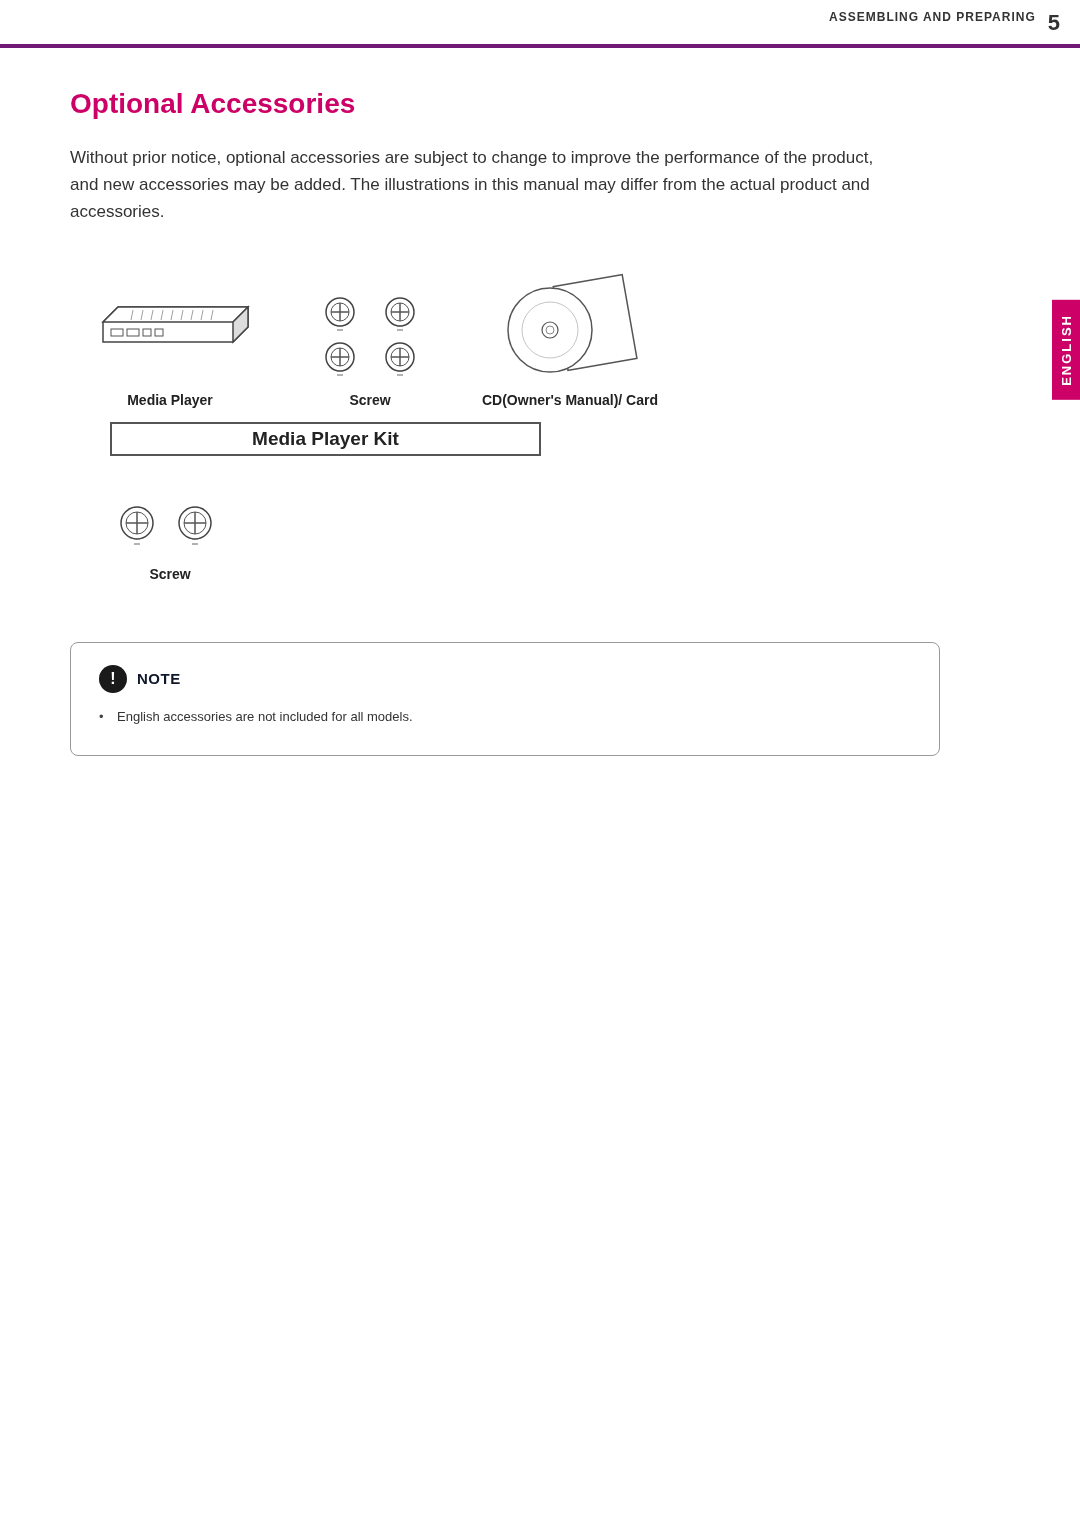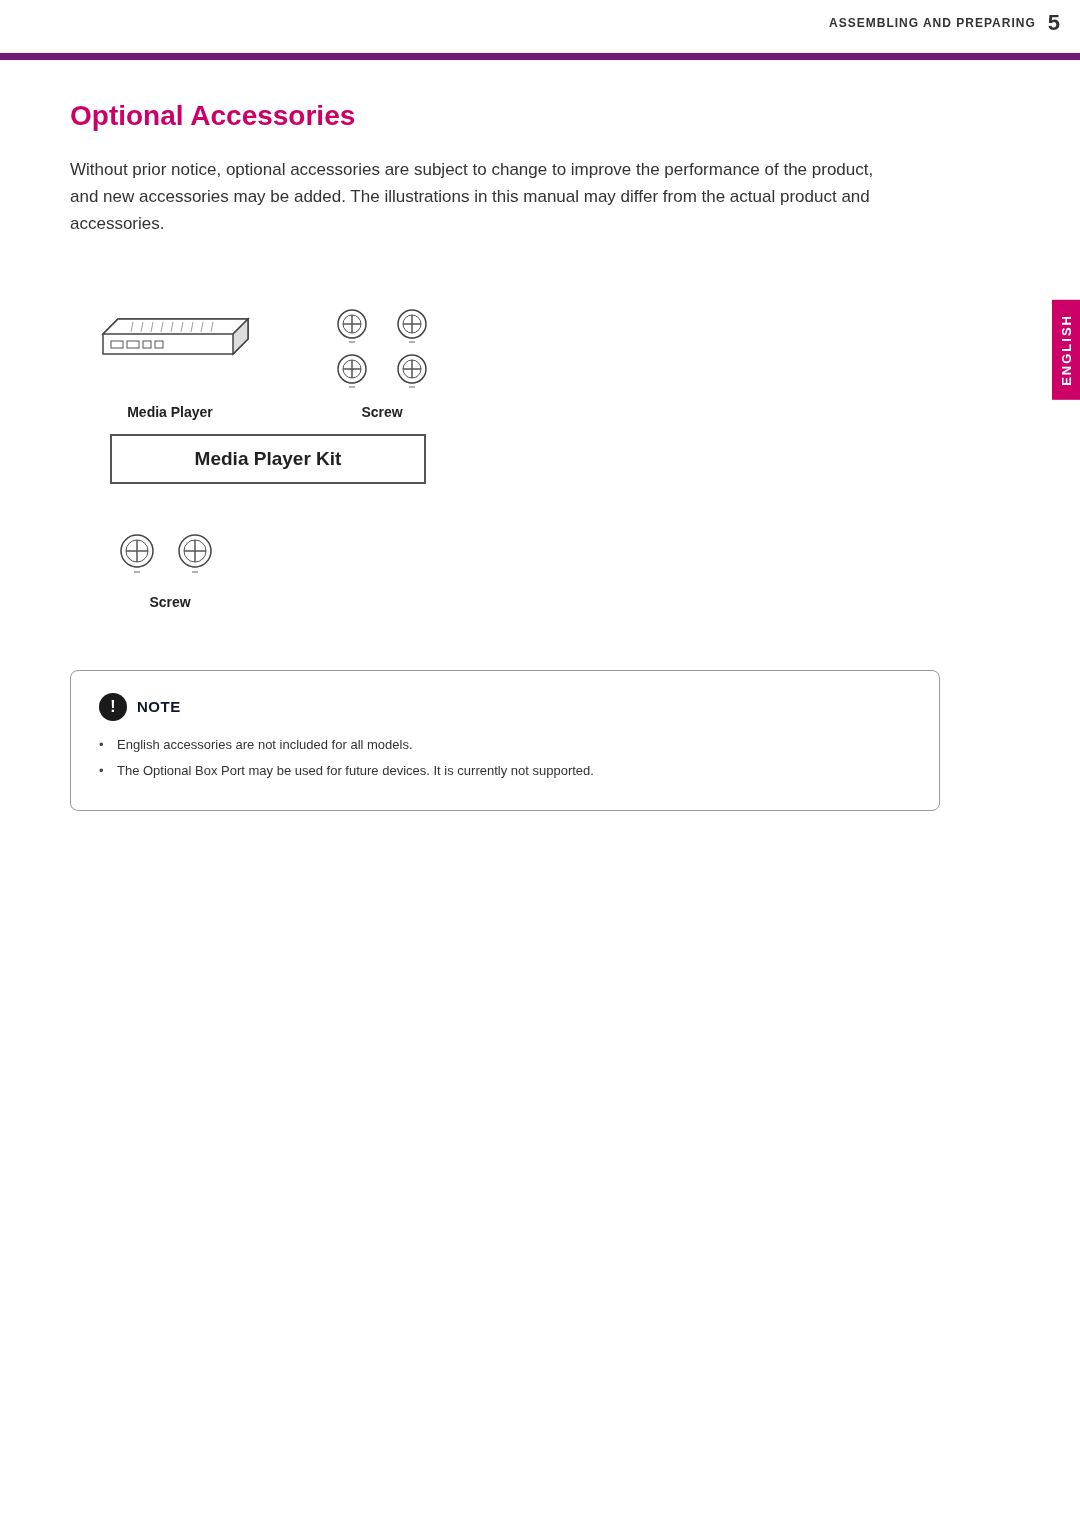--- a/index.html
+++ b/index.html
@@ -10,25 +10,25 @@
       background: #ffffff;
       font-family: Arial, Helvetica, sans-serif;
       font-size: 15px;
       color: #222;
       position: relative;
     }
 
     
     .top-bar {
       width: 100%;
-      border-bottom: 7px solid #701a75;
+      border-bottom: 4px solid #701a75;
       display: flex;
       justify-content: flex-end;
-      align-items: center;
-      padding: 10px 20px 17px 20px;
+      align-items: flex-start;
+      padding: 10px 20px 8px 20px;
     }
     .top-bar-text {
       font-size: 12px;
       font-weight: bold;
       letter-spacing: 1px;
       color: #333;
       text-transform: uppercase;
     }
     .top-bar-number {
       font-size: 22px;
@@ -76,21 +76,21 @@
     }
 
     
     .kit-section {
       margin-bottom: 30px;
     }
 
     .items-row {
       display: flex;
       align-items: flex-end;
-      gap: 12px;
+      gap: 0;
       margin-bottom: 14px;
     }
 
     .item-col {
       display: flex;
       flex-direction: column;
       align-items: center;
       min-width: 200px;
     }
 
@@ -104,22 +104,22 @@
     .item-label {
       font-size: 14px;
       font-weight: bold;
       color: #222;
       text-align: center;
     }
 
     
     .kit-box {
       border: 2px solid #555;
-      padding: 12px 0;
-      width: 316px;
+      padding: 4px 0;
+      width: 431px;
       text-align: center;
       font-size: 19px;
       font-weight: bold;
       color: #222;
       margin-bottom: 40px;
       margin-left: 40px;
     }
 
     
     .note-section {
@@ -276,20 +276,35 @@
               <line x1="11" y1="20" x2="29" y2="20" stroke="#555" stroke-width="1.5"></line>
               <line x1="20" y1="11" x2="20" y2="29" stroke="#555" stroke-width="1.5"></line>
               <line x1="17" y1="34" x2="23" y2="34" stroke="#666" stroke-width="1"></line>
               <line x1="17" y1="38" x2="23" y2="38" stroke="#666" stroke-width="1"></line>
             </g>
           </svg>
         </div>
         <span class="item-label">Screw</span>
       </div>
 
+      <div class="item-col">
+        <div class="item-image">
+
+          <svg width="160" height="110" viewBox="0 0 160 110">
+
+            <rect x="70" y="8" width="70" height="85" fill="white" stroke="#555" stroke-width="1.5" transform="rotate(-10, 105, 50)"></rect>
+
+            <circle cx="60" cy="58" r="42" fill="white" stroke="#555" stroke-width="1.5"></circle>
+            <circle cx="60" cy="58" r="28" fill="none" stroke="#aaa" stroke-width="0.7"></circle>
+            <circle cx="60" cy="58" r="8" fill="white" stroke="#555" stroke-width="1.2"></circle>
+            <circle cx="60" cy="58" r="4" fill="none" stroke="#888" stroke-width="1"></circle>
+          </svg>
+        </div>
+        <span class="item-label">CD(Owner's Manual)/ Card</span>
+      </div>
 
     </div>
 
     <div class="kit-box">
       <span>Media Player Kit</span>
     </div>
 
   </div>
 
   <div class="kit-section">
@@ -329,17 +344,16 @@
 
   </div>
 
   <div class="note-section">
     <div class="note-header">
       <div class="note-icon">!</div>
       <span class="note-title">NOTE</span>
     </div>
     <ul class="note-list">
       <li>English accessories are not included for all models.</li>
-      <li>The Optional Box Port may be used for future devices. It is currently not supported.</li>
     </ul>
   </div>
 
 </div>
 
 </body></html>

